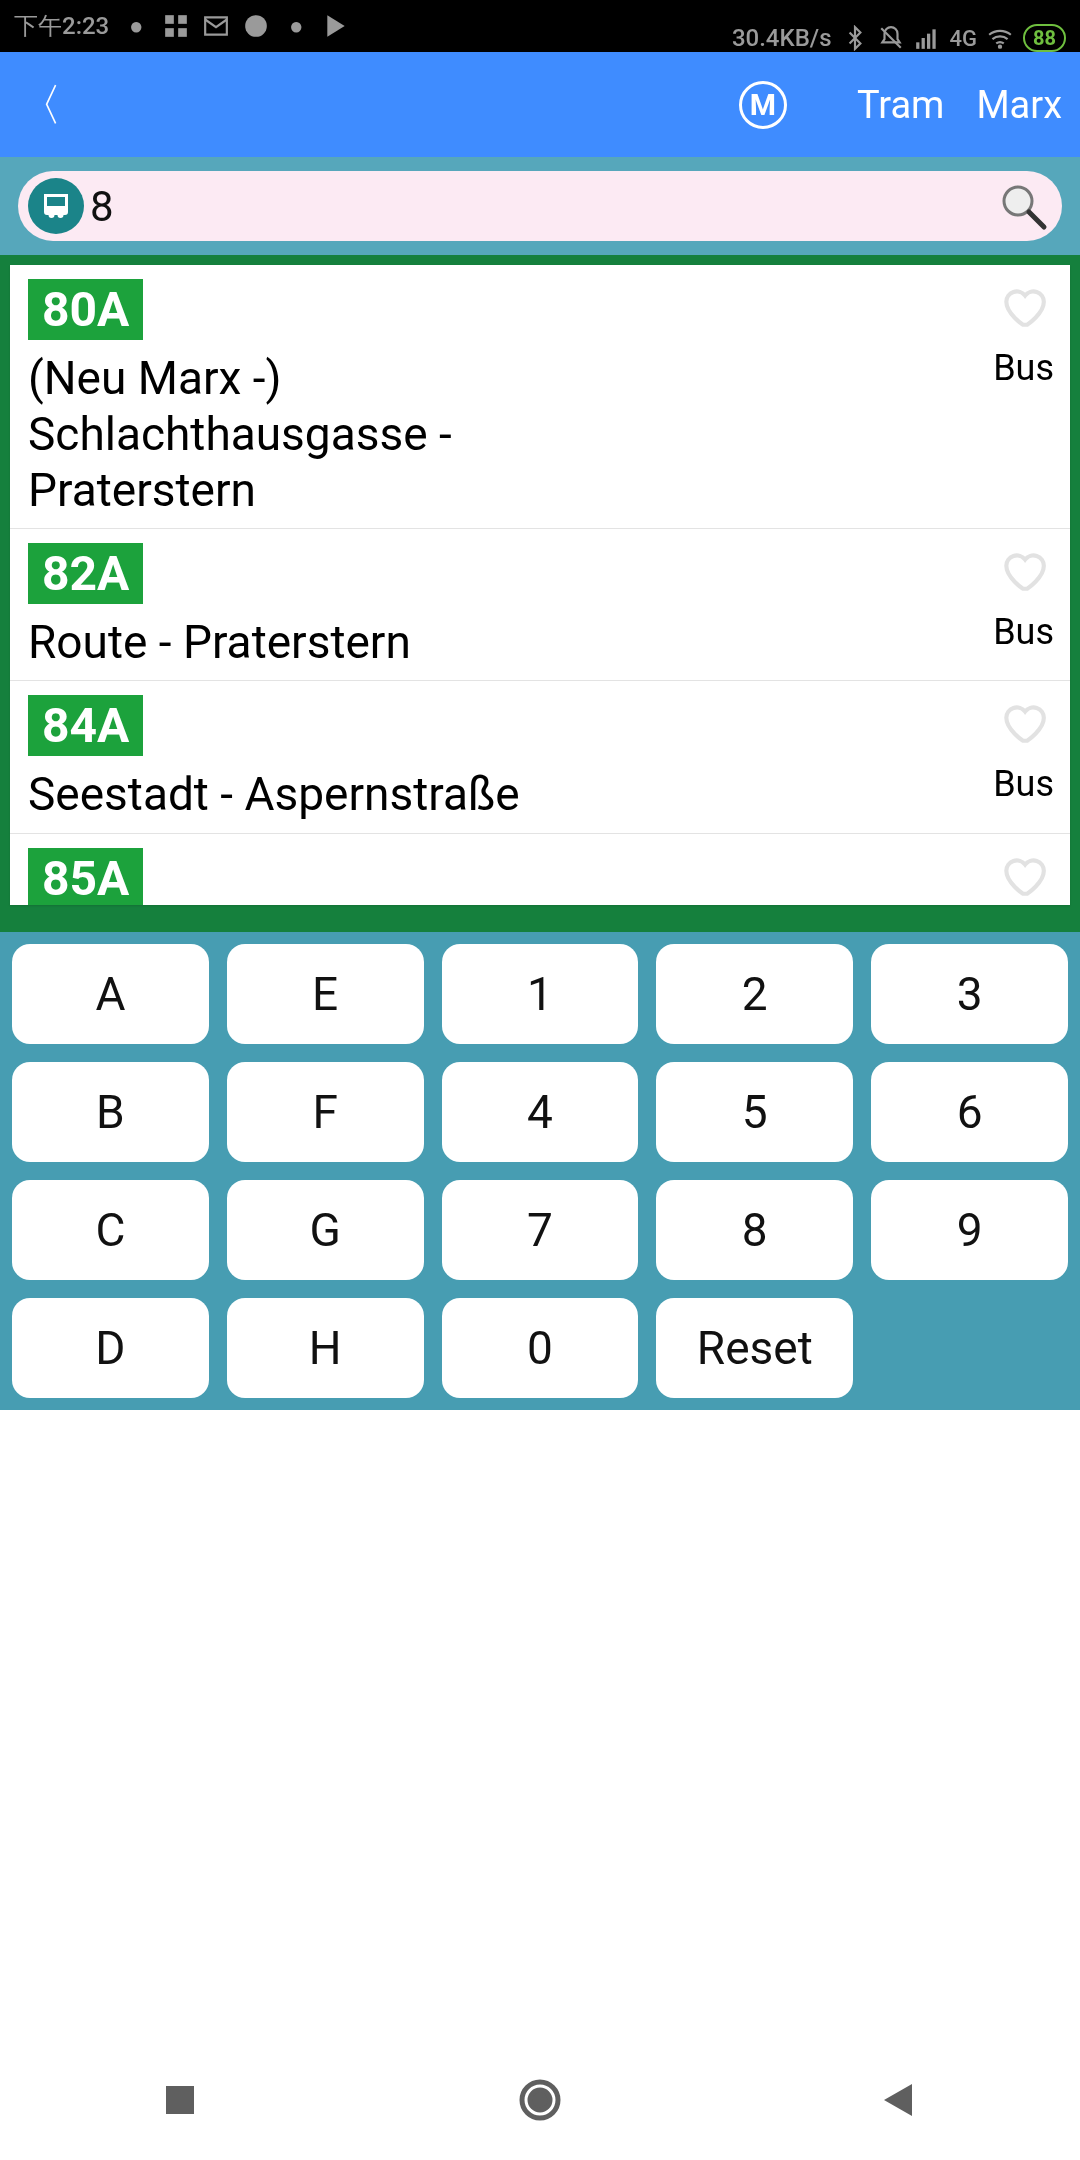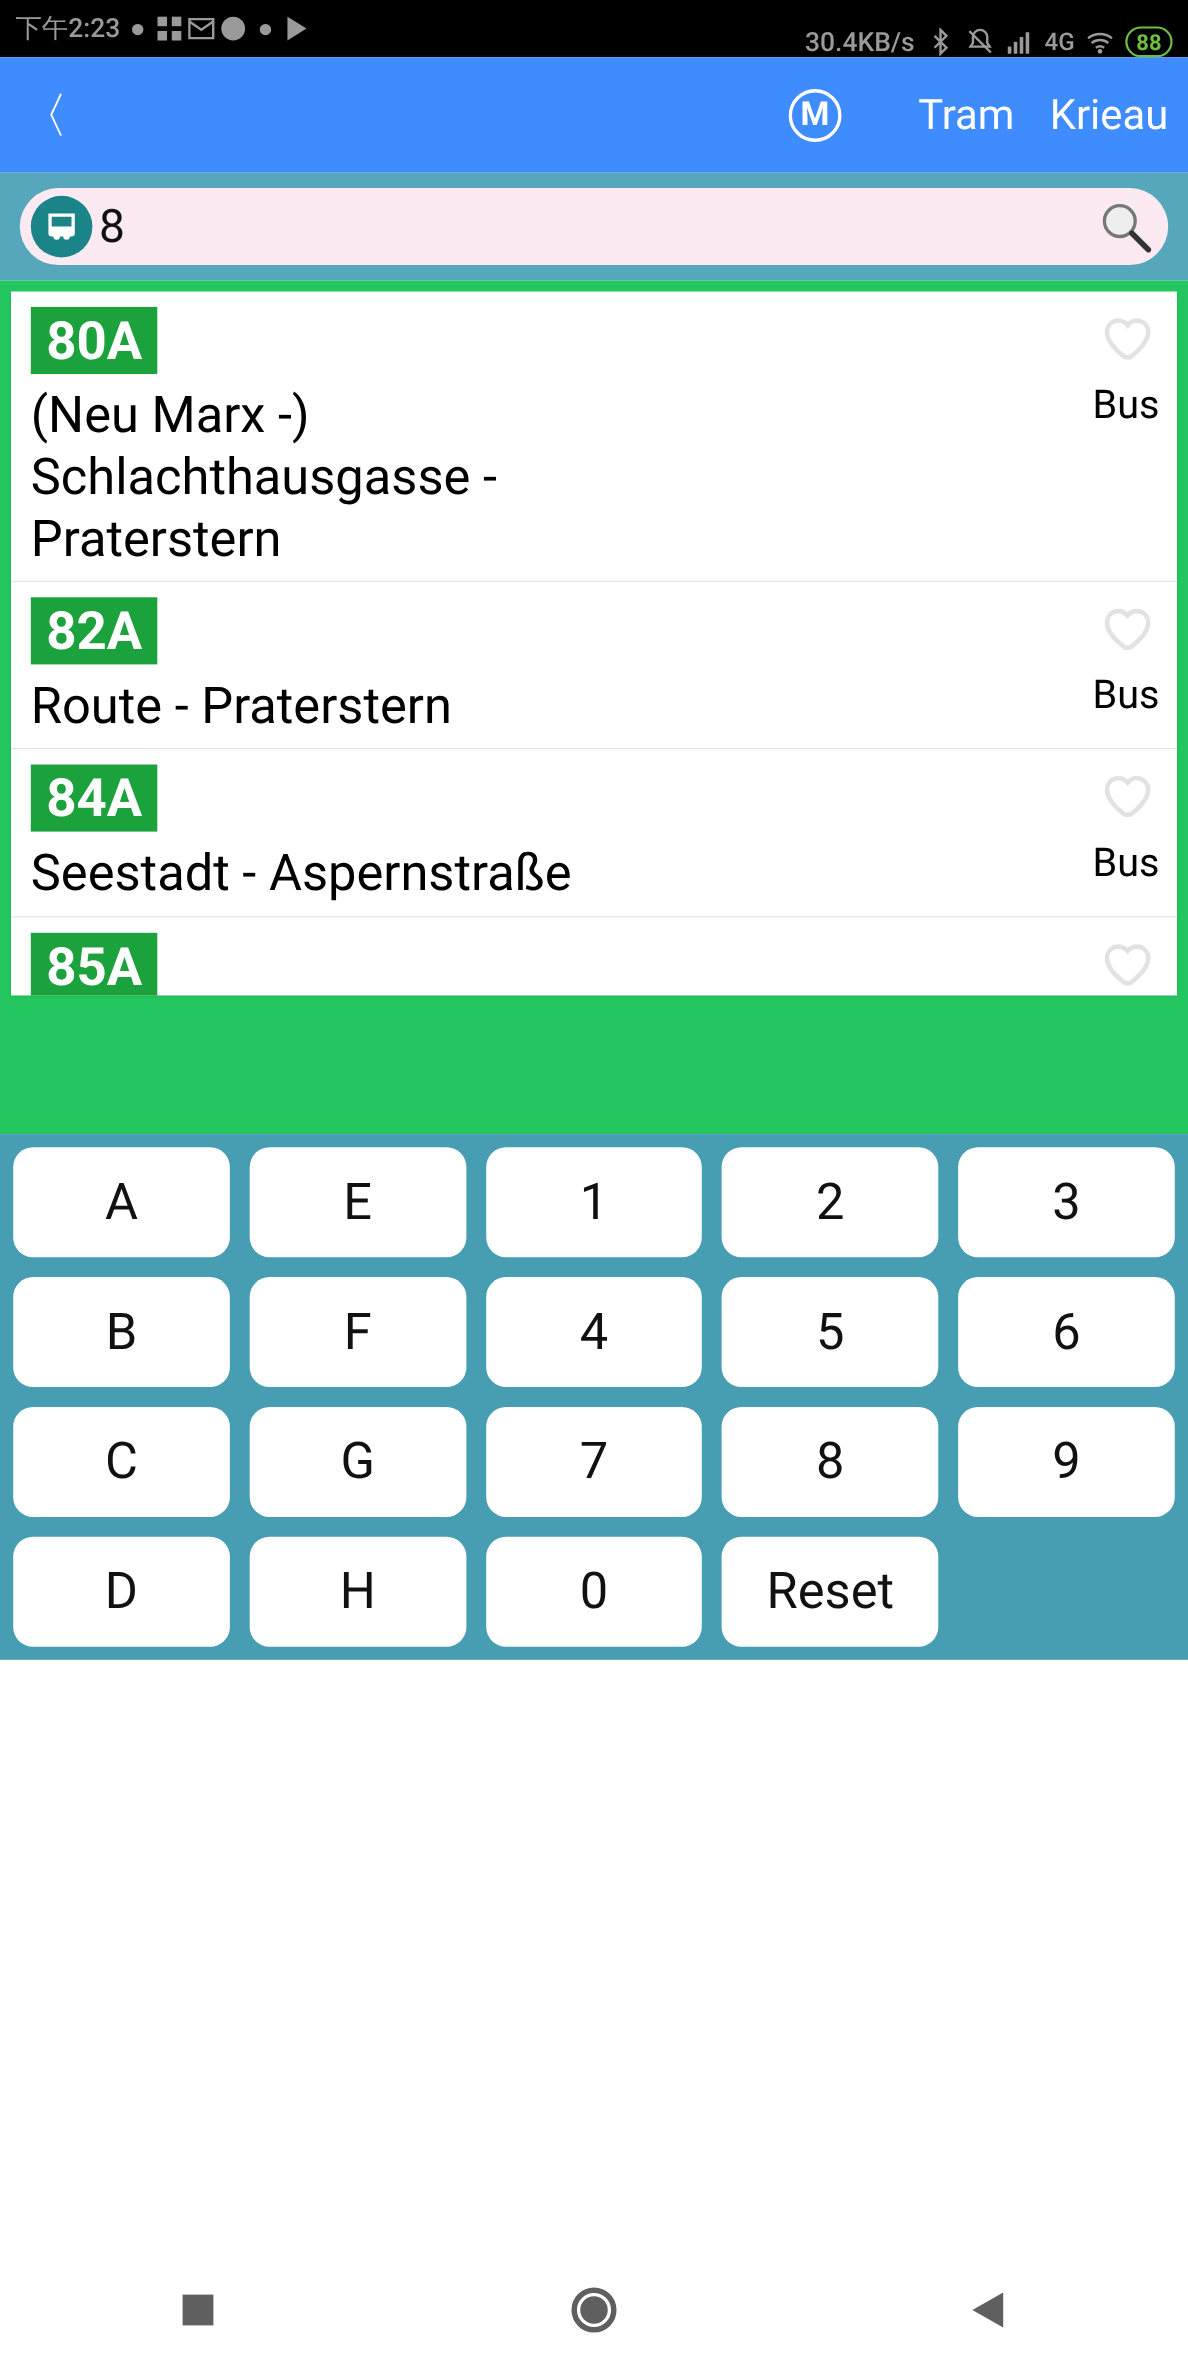--- a/index.html
+++ b/index.html
@@ -1,20 +1,20 @@
 <!DOCTYPE html>
 <html><head>
 <meta charset="utf-8">
 <style>
 * { margin:0; padding:0; box-sizing:border-box; font-family: -apple-system, Roboto, "Segoe UI", Arial, sans-serif; }
 html, body { width:1080px; height:2160px; background:#fff; overflow:hidden; }
 
 
 .status-bar { height:52px; background:#000; color:#9a9a9a; display:flex; align-items:center; justify-content:space-between; padding:0 14px; font-size:24px; font-weight:500; }
-.status-left { display:flex; align-items:center; gap:3px; }
+.status-left { display:flex; align-items:center; gap:14px; }
 .status-right { display:flex; align-items:center; gap:10px;margin-top:24px; }
 .sicon { width:26px; height:26px; display:inline-flex; align-items:center; justify-content:center; }
 .battery-pill { border:2px solid #6fbf3f; color:#6fbf3f; border-radius:14px; padding:0 8px; font-size:20px; font-weight:700; }
 
 
 .header { height:105px; background:#3f8cff; color:#fff; display:flex; align-items:center; padding:0 18px; }
 .back-chevron { font-size:44px; font-weight:400; margin-right:8px; line-height:1; }
 .header-title { font-size:50px; font-weight:400; flex:0 0 auto; }
 .header-spacer { flex:1; }
 .logo-m { width:48px; height:48px; border:3px solid #fff; border-radius:50%; display:flex; align-items:center; justify-content:center; font-weight:700; font-size:30px; margin-right:38px; }
@@ -22,21 +22,21 @@
 
 
 .search-panel { background:#56a7bb; padding:14px 18px; }
 .search-pill { background:#fceaf3; border-radius:48px; height:70px; display:flex; align-items:center; padding:0 10px; position:relative; }
 .bus-circle { width:56px; height:56px; border-radius:50%; background:#1b8489; display:flex; align-items:center; justify-content:center; margin-right:6px; }
 .bus-circle svg { width:36px; height:36px; }
 .search-text { font-size:42px; color:#111; }
 .mag { position:absolute; right:14px; top:50%; transform:translate(0,-50%); width:50px; height:50px; }
 
 
-.list-wrapper { background:#22c55e; padding:10px; height:776px; }
+.list-wrapper { background:#15803d; padding:10px; height:677px; }
 .list-card { background:#fff; height:640px; overflow:hidden; box-shadow:0 1px 2px rgba(0,0,0,.12); }
 .route-item { border-bottom:1px solid #e3e3e3; padding:14px 18px 10px 18px; position:relative; }
 .route-badge { background:#1ca23c; color:#fff; font-weight:700; font-size:48px; padding:2px 14px; display:inline-block; }
 .route-desc { font-size:46px; color:#000; margin-top:10px; line-height:1.22; max-width:660px; }
 .route-type { position:absolute; right:16px; top:82px; font-size:36px; color:#000; }
 .heart { position:absolute; right:22px; top:16px; width:50px; height:50px; }
 
 
 .keypad { background:#479db2; padding:12px; display:grid; grid-template-columns:repeat(5, 1fr); gap:18px; }
 .key { background:#fff; border-radius:18px; height:100px; display:flex; align-items:center; justify-content:center; font-size:46px; color:#111; }
@@ -113,21 +113,21 @@
   </div>
 </div>
 
 <div class="header">
   <span class="back-chevron">〈</span>
   <span class="header-spacer"></span>
   <span class="logo-m">
       <span>M</span>
     </span>
   <span class="header-link">Tram</span>
-  <span class="header-link">Krieau</span>
+  <span class="header-link">Marx</span>
 </div>
 
 <div class="search-panel">
   <div class="search-pill">
     <span class="bus-circle">
       <svg viewBox="0 0 24 24" fill="#fff">
           <path d="M4 4h16v12a2 2 0 01-2 2h-1a2 2 0 01-4 0H11a2 2 0 01-4 0H6a2 2 0 01-2-2V4zm2 2v6h12V6H6z"></path>
         </svg>
     </span>
     <span class="search-text">8</span>

